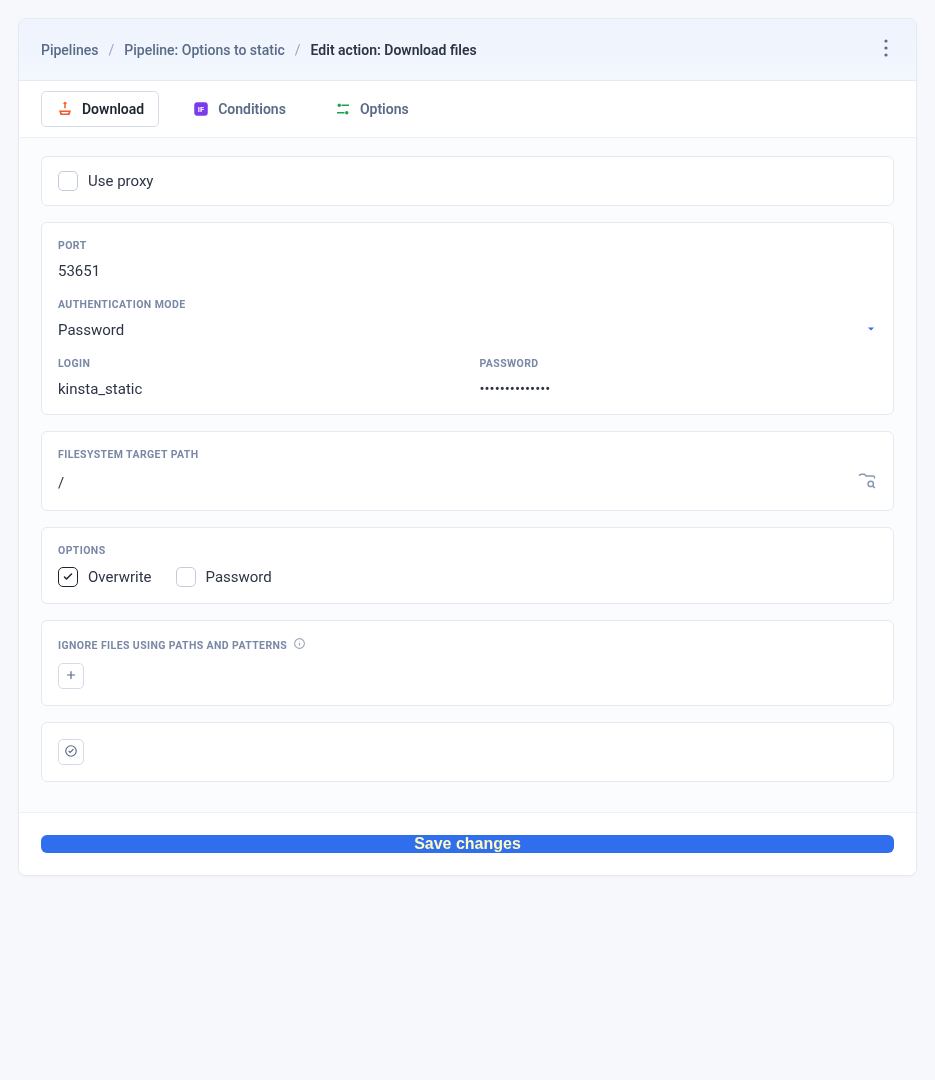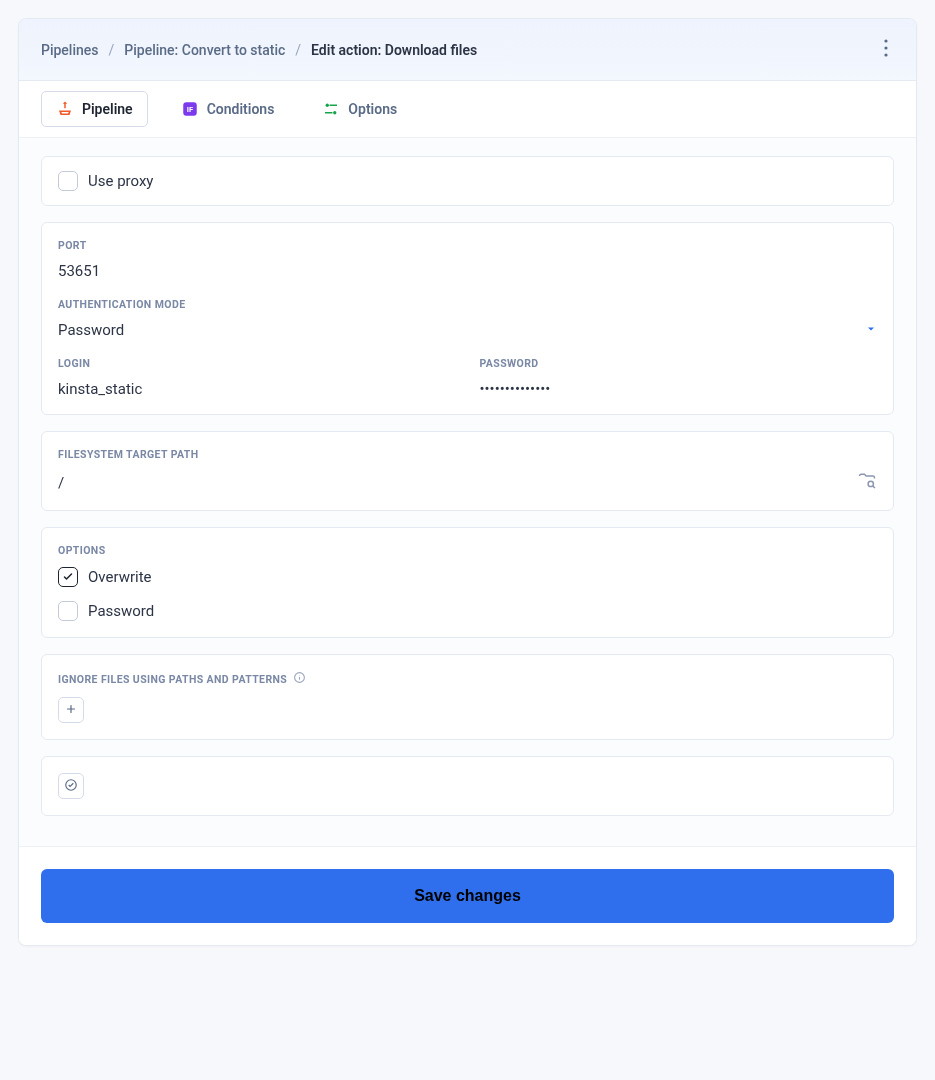--- a/index.html
+++ b/index.html
@@ -111,42 +111,41 @@
   .browse-ic { color: #8b97b0; cursor: pointer; }
 
   .footer {
     padding: 22px;
     border-top: 1px solid #edf0f7;
     background: #fff;
   }
   .save-btn {
     width: 100%;
     background: #2f6fed;
-    color: #000000;
+    color: #fef9c3;
     border: none;
     border-radius: 6px;
-    padding: 18px;
     font-size: 16px;
     font-weight: 700;
     cursor: pointer;
     text-align: center;
   }
 
-  .opt-stack { display: flex; flex-direction: column; gap: 14px; }
+  .opt-stack { display: flex; flex-direction: row; gap: 24px; align-items: center; }
 </style>
 </head>
 <body>
 
 <div class="card">
 
   <div class="header">
     <div class="breadcrumb">
       <a>Pipelines</a>
       <span class="sep">/</span>
-      <a>Pipeline: Convert to static</a>
+      <a>Pipeline: Options to static</a>
       <span class="sep">/</span>
       <span class="current">Edit action: Download files</span>
     </div>
     <button class="more-btn">
       <span class="ic">
         <svg width="4" height="18" viewBox="0 0 4 18">
             <circle cx="2" cy="2" r="1.6" fill="currentColor"></circle>
             <circle cx="2" cy="9" r="1.6" fill="currentColor"></circle>
             <circle cx="2" cy="16" r="1.6" fill="currentColor"></circle>
           </svg>
@@ -154,21 +153,21 @@
     </button>
   </div>
 
   <div class="tabs">
     <div class="tab active">
       <span class="ic">
         <svg width="18" height="18" viewBox="0 0 24 24">
             <path fill="#f05a28" d="M12 2l3 3h-2v6h-2V5H9l3-3zM4 14h16l-2 6H6l-2-6zm3 2l1 2h8l1-2H7z"></path>
           </svg>
       </span>
-      <span>Pipeline</span>
+      <span>Download</span>
     </div>
     <div class="tab">
       <span class="ic">
         <svg width="18" height="18" viewBox="0 0 24 24">
             <rect x="3" y="3" width="18" height="18" rx="4" fill="#7c3aed"></rect>
             <text x="12" y="16" text-anchor="middle" font-size="10" fill="#fff" font-weight="700">IF</text>
           </svg>
       </span>
       <span>Conditions</span>
     </div>

